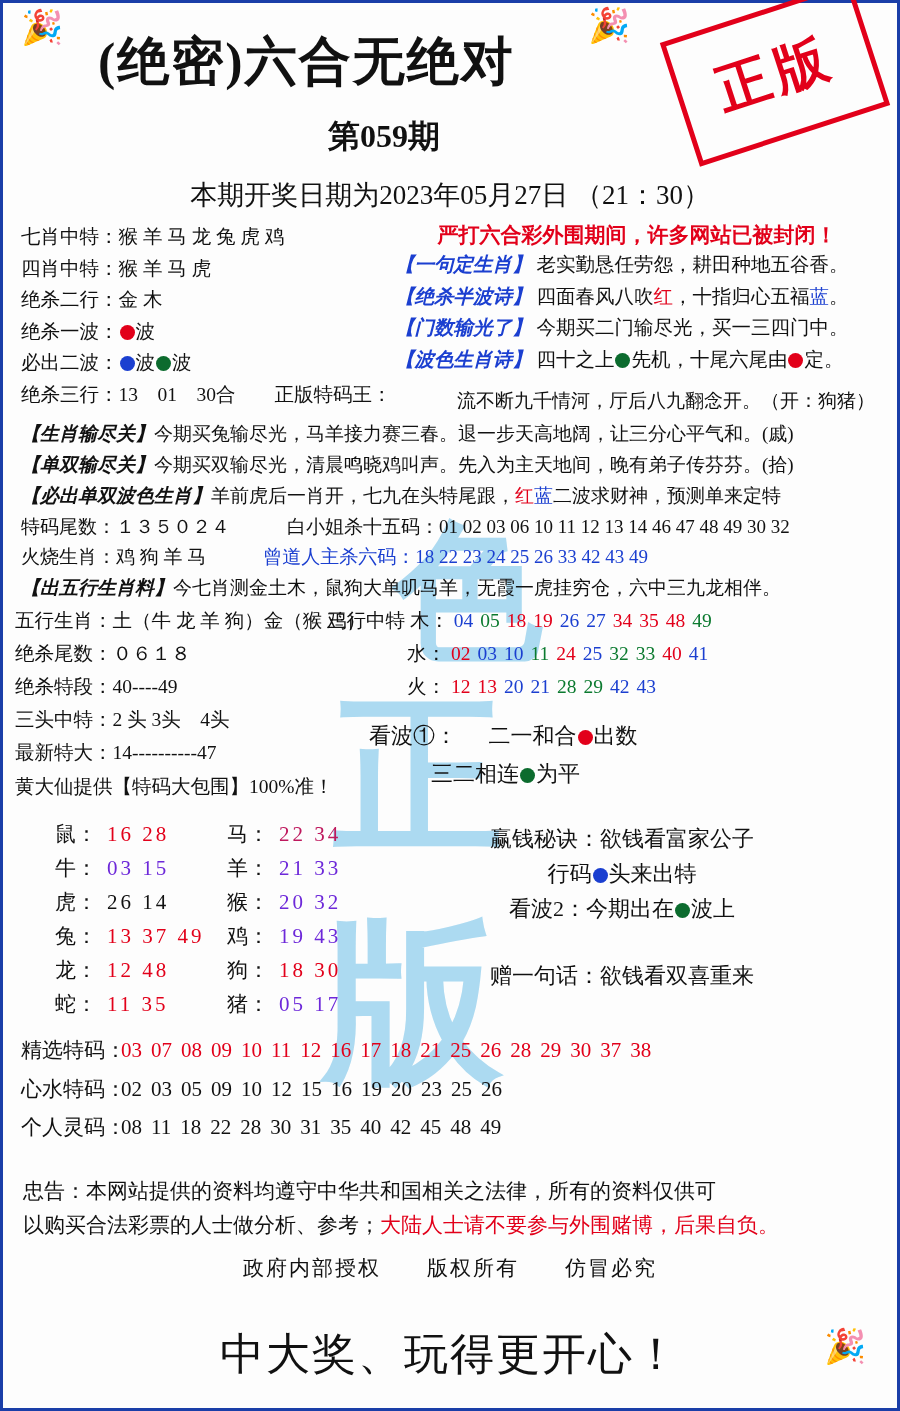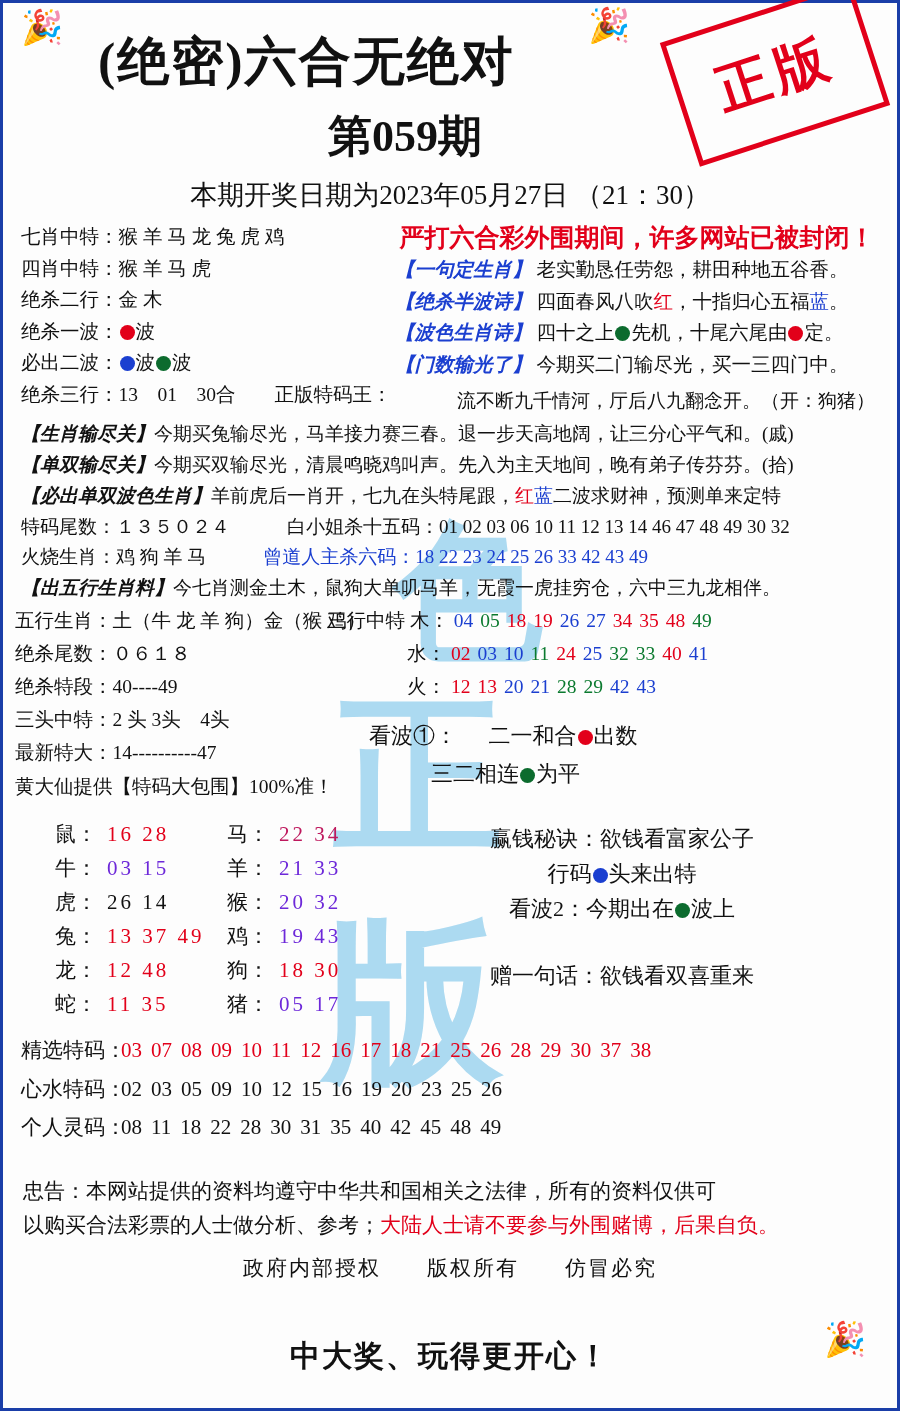--- a/index.html
+++ b/index.html
@@ -33,22 +33,22 @@
   .content{position:relative;z-index:2;}
 
   
   .hdr{position:relative;height:180px;}
   .title{
     position:absolute;left:95px;top:24px;
     font-size:52px;font-weight:bold;letter-spacing:2px;
     white-space:nowrap;
   }
   .issue{
-    position:absolute;left:325px;top:104px;
-    font-size:44px;font-weight:bold;
+    position:absolute;left:325px;top:112px;
+    font-size:32px;font-weight:bold;
   }
   .stamp{
     position:absolute;right:22px;top:6px;
     width:190px;height:120px;
     border:5px solid #e2001a;
     color:#e2001a;
     font-size:54px;font-weight:bold;
     letter-spacing:6px;
     display:flex;align-items:center;justify-content:center;
     transform:rotate(-18deg);
@@ -69,21 +69,21 @@
   .col-r{flex:1;padding-left:8px;}
   .ln{font-size:19.5px;line-height:1.62;white-space:nowrap;}
   .red{color:#e2001a;}
   .blue{color:#1b3fd0;}
   .green{color:#0b7a2f;}
   .b{font-weight:bold;font-style:italic;}
   .dot{display:inline-block;width:15px;height:15px;border-radius:50%;vertical-align:-2px;margin:0 1px;}
   .d-red{background:#e2001a;}
   .d-blue{background:#1b3fd0;}
   .d-green{background:#0c6b2e;}
-  .warn{color:#e2001a;font-weight:bold;font-size:25px;text-align:center;white-space:nowrap;}
+  .warn{color:#e2001a;font-weight:bold;font-size:21px;text-align:center;white-space:nowrap;}
   .rline{font-size:19.5px;line-height:1.62;white-space:nowrap;}
 
   .full{padding:2px 18px 0;}
   .full .ln{font-size:19px;}
 
   
   .fx{display:flex;padding:0 12px;}
   .fx-l{width:330px;}
   .fx-r{flex:1;}
   .nrow{font-size:19.5px;line-height:1.7;white-space:nowrap;}
@@ -99,21 +99,21 @@
   .zright{flex:1;text-align:center;font-size:22px;line-height:1.6;padding-top:4px;}
 
   .special{padding:10px 18px 0;}
   .sp{font-size:21px;line-height:1.85;white-space:nowrap;}
   .sp .lbl{display:inline-block;width:100px;}
   .sp .vals span{margin-right:9px;}
 
   .footer{padding:28px 20px 0;font-size:21px;line-height:1.6;}
   .footer .center{text-align:center;letter-spacing:2px;margin-top:10px;}
   .bottom{
-    text-align:center;font-size:30px;font-weight:bold;margin-top:50px;letter-spacing:2px;
+    text-align:center;font-size:44px;font-weight:normal;margin-top:39px;letter-spacing:2px;
   }
 </style>
 </head>
 <body>
 
 <div class="page">
 
   <div class="wm wm1">色</div>
   <div class="wm wm2">正</div>
   <div class="wm wm3">版</div>
@@ -137,22 +137,22 @@
         <div class="ln"><span>绝杀二行：</span><span>金 木</span></div>
         <div class="ln"><span>绝杀一波：</span><span class="dot d-red"></span><span>波</span></div>
         <div class="ln"><span>必出二波：</span><span class="dot d-blue"></span>波<span class="dot d-green"></span>波</div>
         <div class="ln"><span>绝杀三行：</span><span>13　01　30合　　正版特码王：</span></div>
       </div>
 
       <div class="col-r">
         <div class="warn">严打六合彩外围期间，许多网站已被封闭！</div>
         <div class="rline"><span class="blue b">【一句定生肖】</span> <span>老实勤恳任劳怨，耕田种地五谷香。</span></div>
         <div class="rline"><span class="blue b">【绝杀半波诗】</span> 四面春风八吹<span class="red">红</span>，十指归心五福<span class="blue">蓝</span>。</div>
+        <div class="rline"><span class="blue b">【门数输光了】</span> <span>今期买二门输尽光，买一三四门中。</span></div>
         <div class="rline"><span class="blue b">【波色生肖诗】</span> 四十之上<span class="dot d-green"></span>先机，十尾六尾由<span class="dot d-red"></span>定。</div>
-        <div class="rline"><span class="blue b">【门数输光了】</span> <span>今期买二门输尽光，买一三四门中。</span></div>
       </div>
     </div>
 
     <div class="full">
       <div class="ln" style="text-align:right;margin-top:-26px;margin-right:4px;">流不断九千情河，厅后八九翻念开。（开：狗猪）</div>
     </div>
 
     <div class="full">
       <div class="ln"><span class="b">【生肖输尽关】</span><span>今期买兔输尽光，马羊接力赛三春。退一步天高地阔，让三分心平气和。(戚)</span></div>
       <div class="ln"><span class="b">【单双输尽关】</span><span>今期买双输尽光，清晨鸣晓鸡叫声。先入为主天地间，晚有弟子传芬芬。(拾)</span></div>

